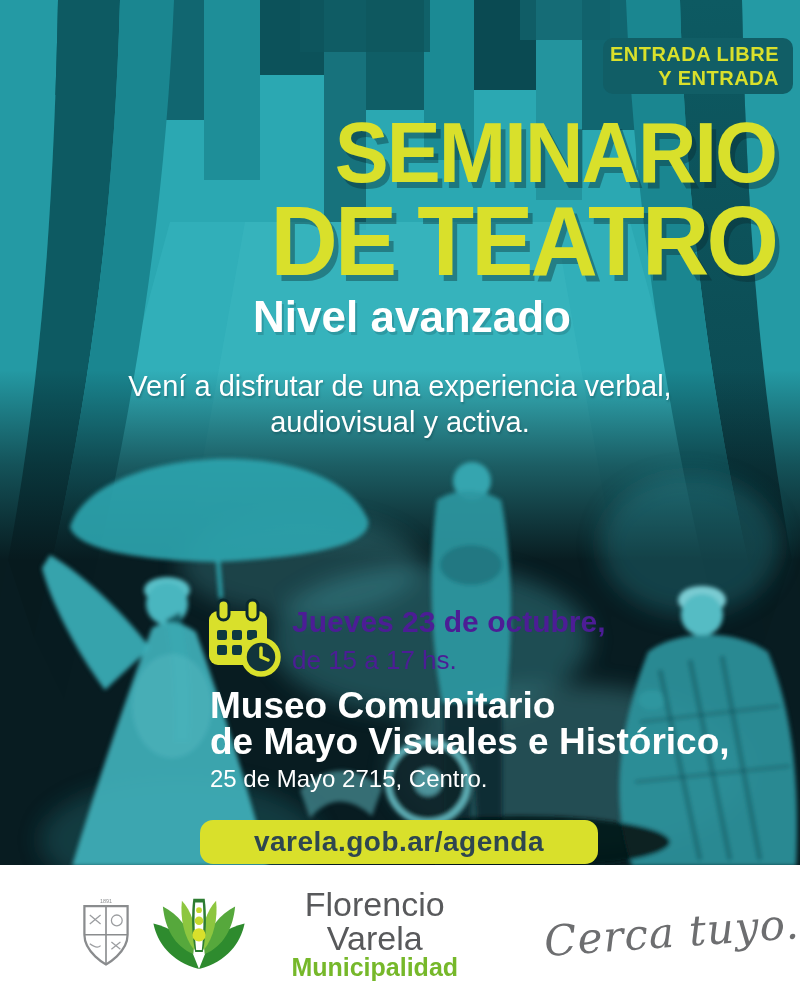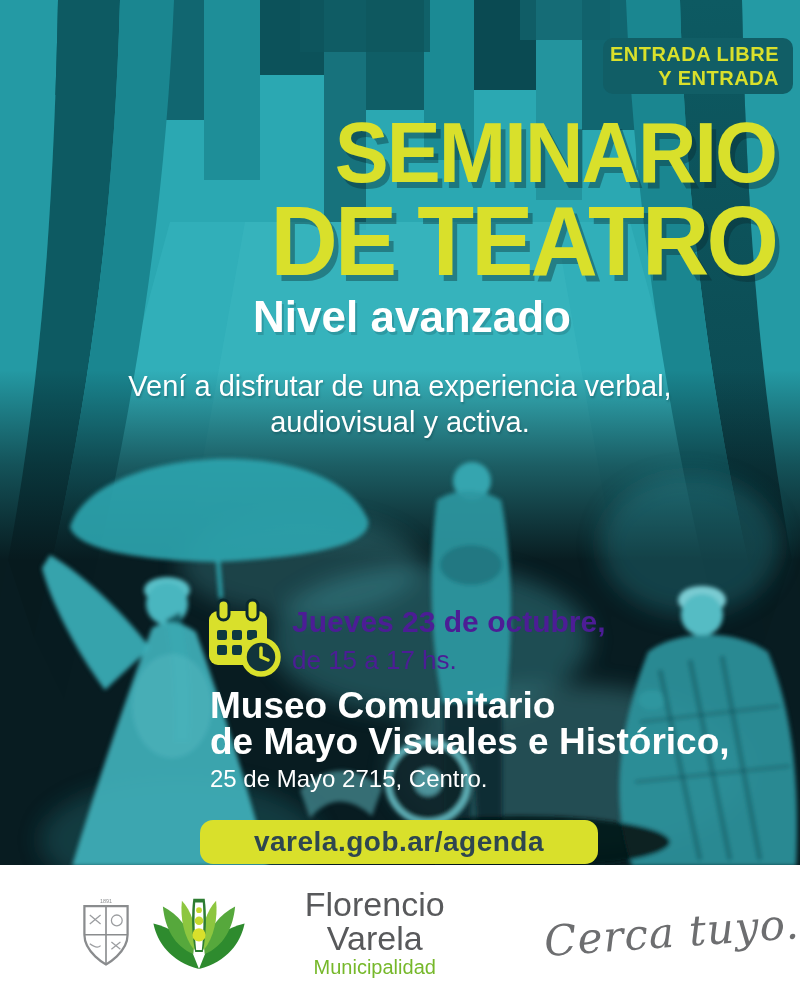--- a/index.html
+++ b/index.html
@@ -64,21 +64,21 @@
   
   .footer{
     position:absolute;left:0;top:865px;width:800px;height:135px;
     background:var(--footer-bg,#FFFFFF);
     display:flex;align-items:center;box-sizing:border-box;padding-left:77px;
   }
   .crest{width:58px;height:72px;flex:0 0 auto;}
   .flower{width:96px;height:76px;margin-left:16px;flex:0 0 auto;}
   .muni{margin-left:10px;text-align:center;}
   .muni .name{color:var(--footer-text,#58595B);font-size:34px;line-height:34px;font-weight:normal;}
-  .muni .sub{color:var(--footer-green,#76B82A);font-size:20px;line-height:24px;font-weight:normal;}
+  .muni .sub{color:var(--footer-green,#76B82A);font-size:25px;line-height:24px;font-weight:bold;}
   .slogan{
     margin-left:52px;color:var(--slogan-gray,#6D6E70);
     font-family:"DejaVu Serif",serif;font-style:italic;
     font-size:42px;transform:rotate(-4deg);letter-spacing:1px;white-space:nowrap;
   }
 </style>
 </head>
 <body>
 
 <div class="poster">

